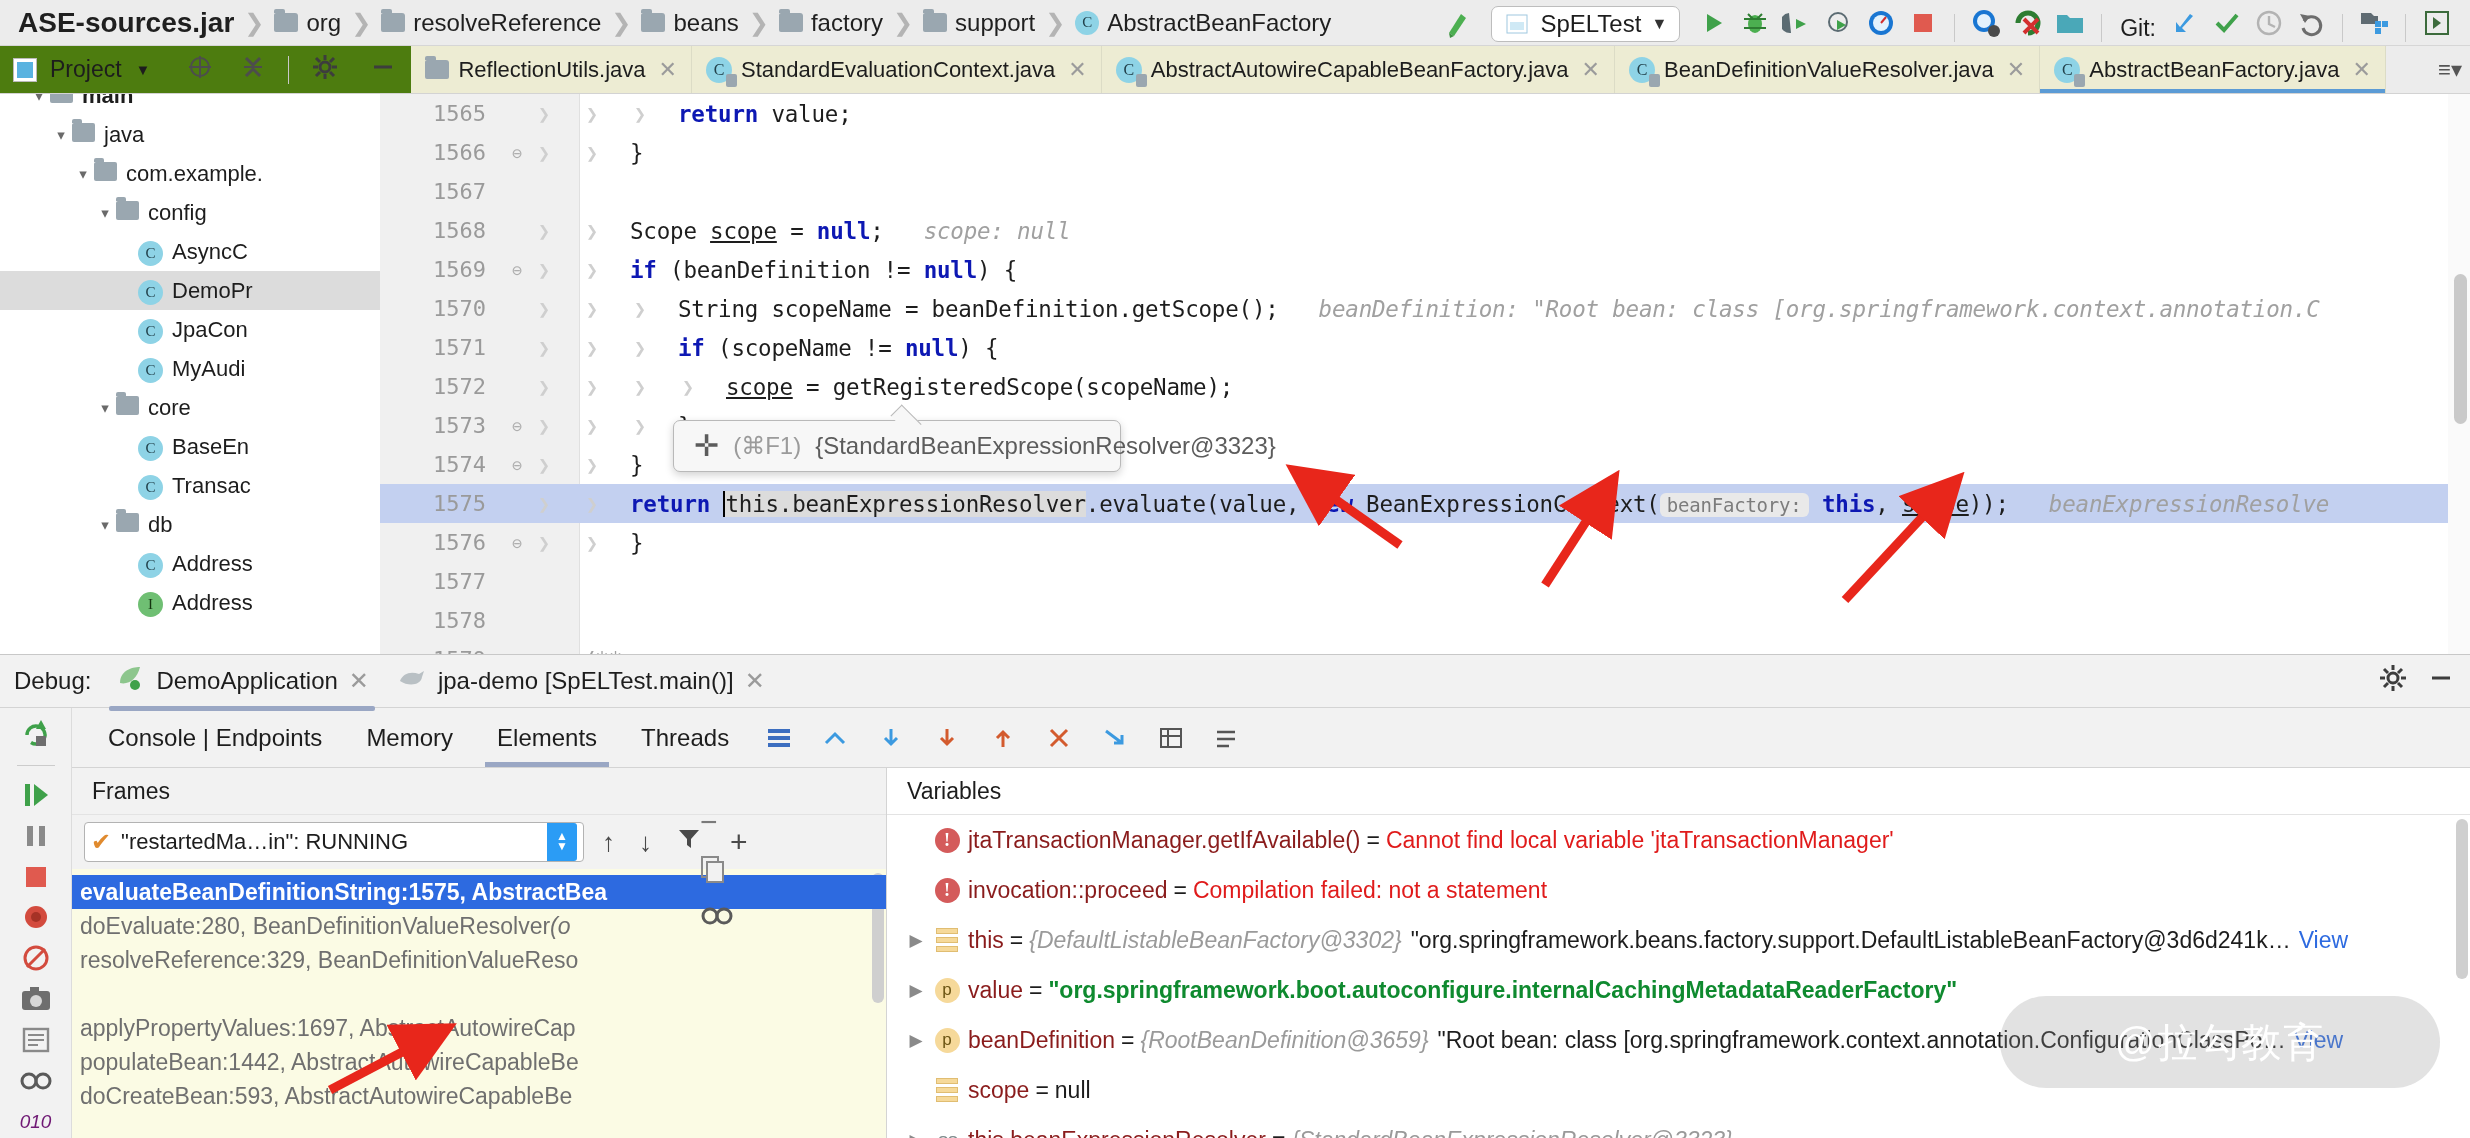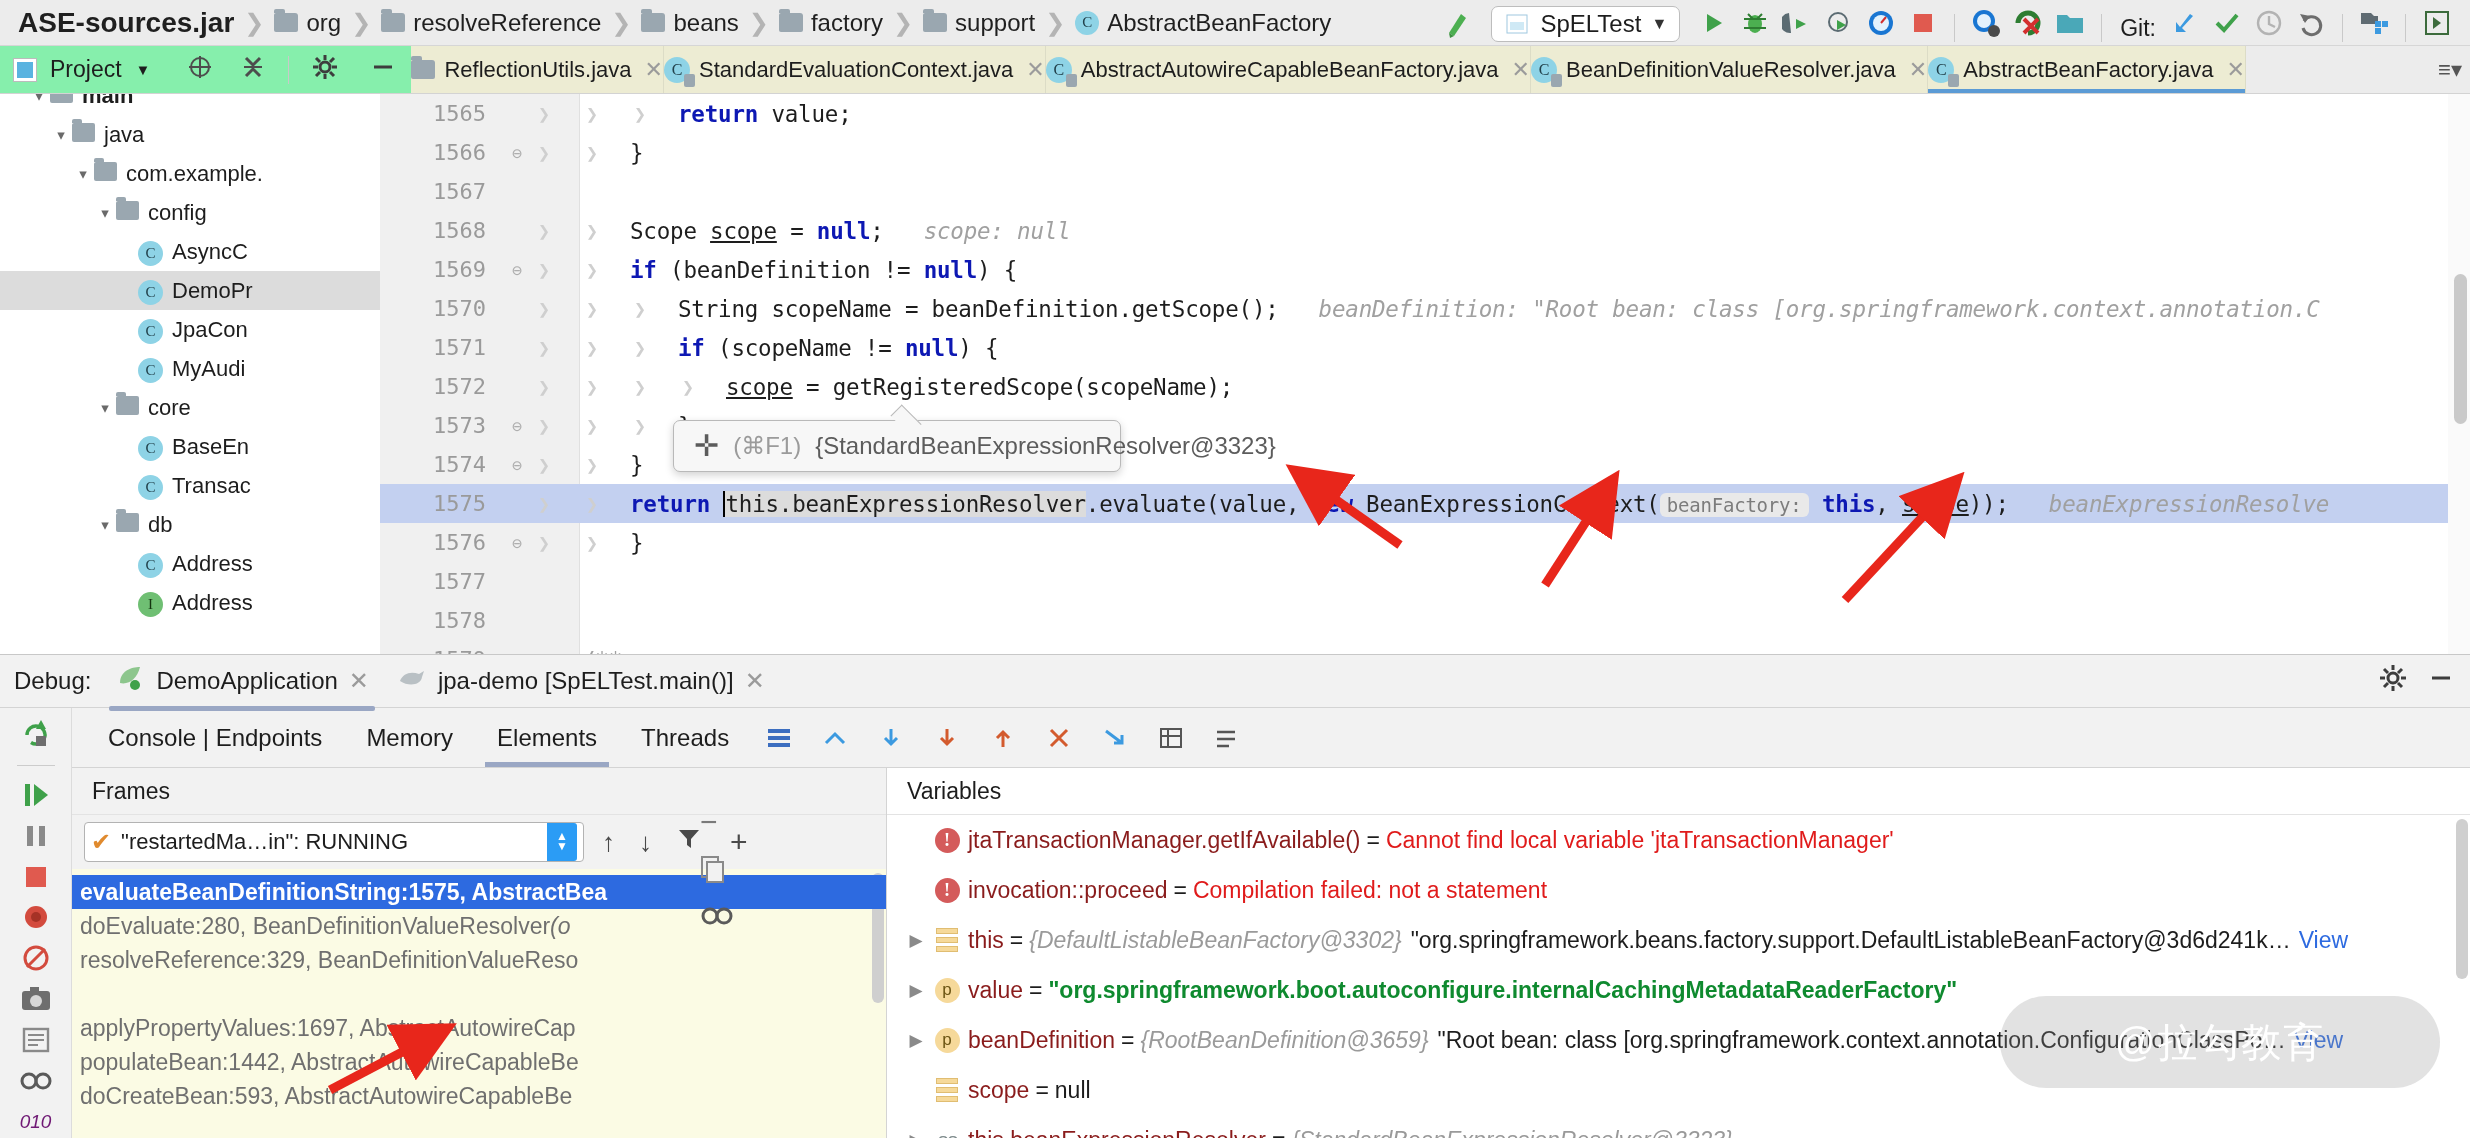--- a/index.html
+++ b/index.html
@@ -34,25 +34,25 @@
   .runcfg-name{font-size:24px;}
   .tbtn{ width:38px;height:38px;display:inline-flex;align-items:center;justify-content:center;
       border-radius:4px; position:relative;}
   .vsep{width:1px;height:28px;background:#c9c9c9;margin:0 8px;}
   .gitlabel{font-size:23px;color:#1d1d1d;padding:0 6px;}
 
   
   .tabrow{ position:absolute; left:0; top:46px; width:2470px; height:48px;
      background:#ececec; display:flex; align-items:stretch; border-bottom:1px solid #d3d3d3;}
   .projectbtn{ display:flex;align-items:center; gap:14px; padding:0 14px; min-width:390px;
-     background:#86efac;}
+     background:#4d7c0f;}
   .proj-sq{width:22px;height:22px;background:#59b3e0;border:3px solid #fff;outline:1px solid #bbb;}
   .proj-label{font-size:23px;}
   .tabs{ display:flex; align-items:stretch; flex:1; overflow:hidden;}
-  .tab{ display:flex;align-items:center;gap:9px; padding:0 0; background:#edecd3;
+  .tab{ display:flex;align-items:center;gap:9px; padding:0 14px; background:#edecd3;
      border-right:1px solid #dcdcc6; white-space:nowrap; font-size:22px;}
   .tab.active{ background:#edecd3; position:relative;}
   .tab.active:after{content:"";position:absolute;left:0;right:0;bottom:0;height:4px;background:#5b9bd5;}
   .tab .x{color:#9b9b9b;font-size:22px;margin-left:4px;}
   .tab-cls{width:26px;height:26px;border-radius:50%;background:#8ed3e6;color:#22414b;font-size:16px;
      display:inline-flex;align-items:center;justify-content:center;font-family:"Liberation Serif",serif;
      position:relative;}
   .lockbadge{position:absolute;right:-5px;bottom:-4px;width:11px;height:13px;background:#9aa7b0;border-radius:2px;}
 
   

